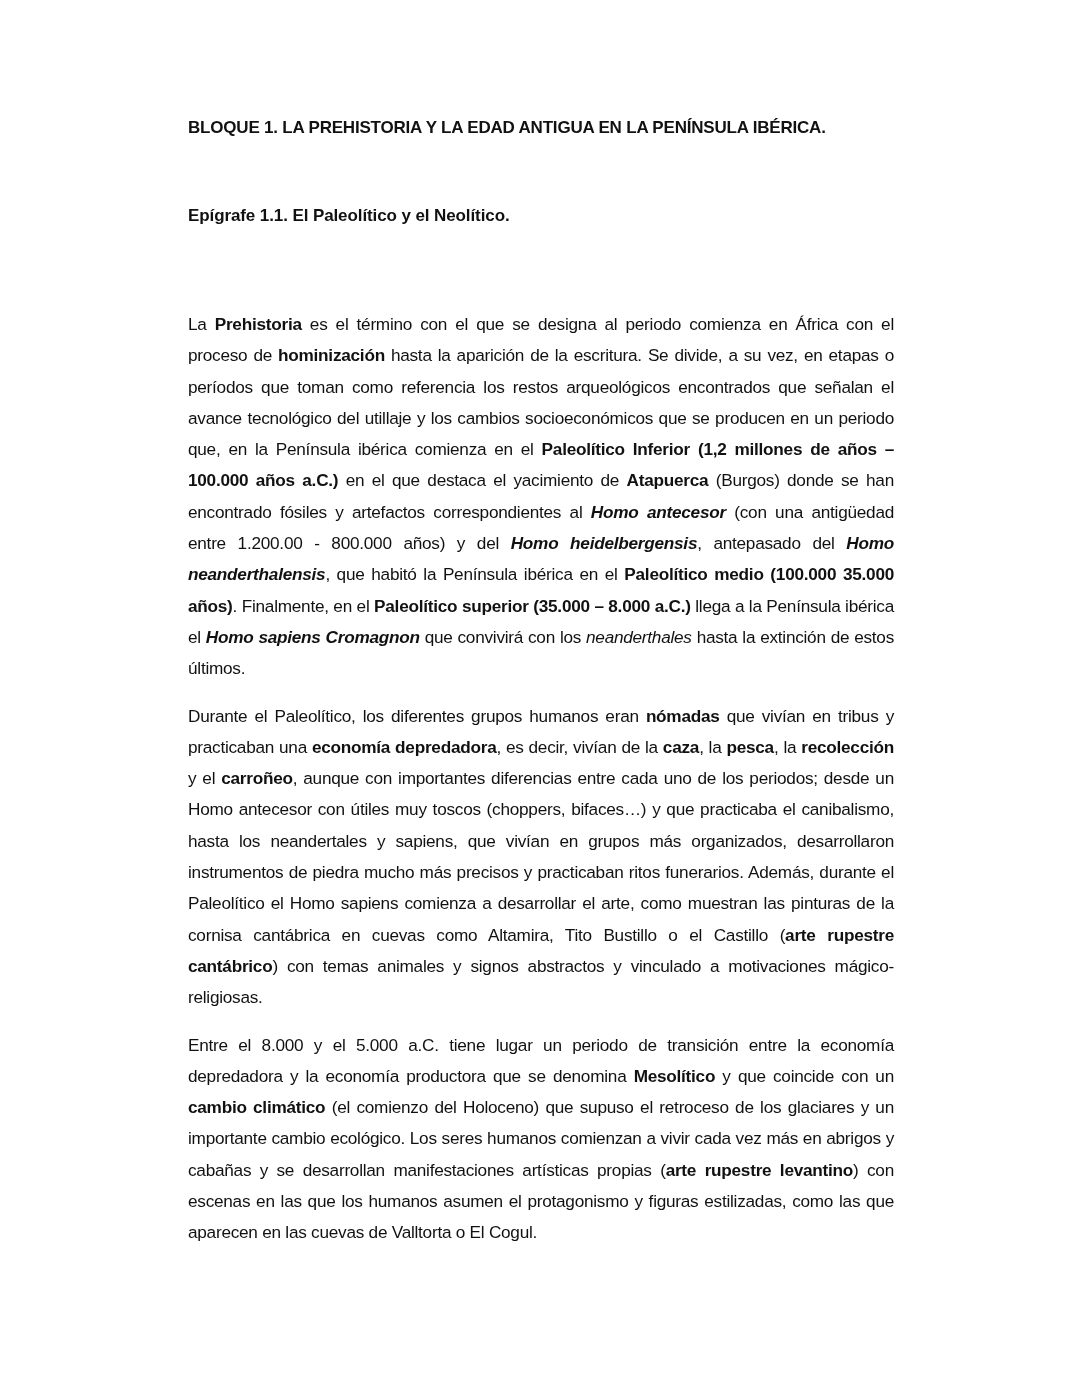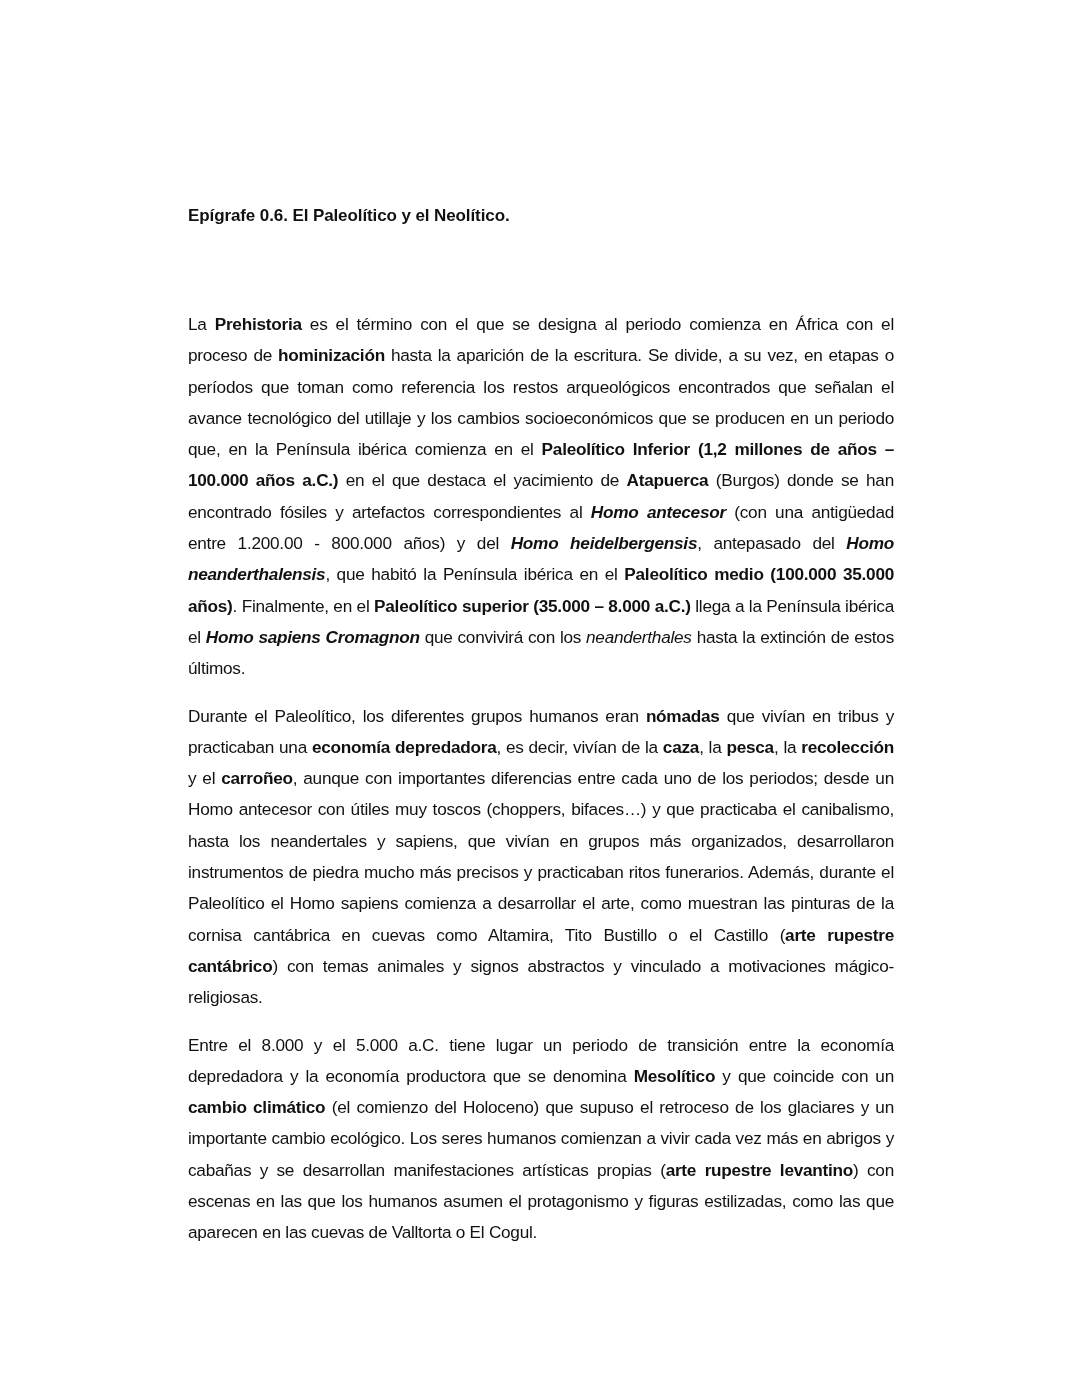--- a/index.html
+++ b/index.html
@@ -26,19 +26,20 @@
     text-align: justify; letter-spacing: -0.25px;
   }
   .para .b { font-weight: bold; }
   .para .i { font-style: italic; }
   .para .bi { font-weight: bold; font-style: italic; }
 </style>
 </head>
 <body>
 
 <div class="page">
-  <h2 class="epigraph">Epígrafe 0.6. El Paleolítico y el Neolítico.</h2>
+  <h1 class="block-title">BLOQUE 1. LA PREHISTORIA Y LA EDAD ANTIGUA EN LA PENÍNSULA IBÉRICA.</h1>
+  <h2 class="epigraph">Epígrafe 1.1. El Paleolítico y el Neolítico.</h2>
   <div class="body-text" id="body-text">
       <p class="para"><span>La </span><span class="b">Prehistoria</span><span> es el término con el que se designa al periodo comienza en África con el proceso de </span><span class="b">hominización</span><span> hasta la aparición de la escritura. Se divide, a su vez, en etapas o períodos que toman como referencia los restos arqueológicos encontrados que señalan el avance tecnológico del utillaje y los cambios socioeconómicos que se producen en un periodo que, en la Península ibérica comienza en el </span><span class="b">Paleolítico Inferior (1,2 millones de años – 100.000 años a.C.)</span><span> en el que destaca el yacimiento de </span><span class="b">Atapuerca</span><span> (Burgos) donde se han encontrado fósiles y artefactos correspondientes al </span><span class="bi">Homo antecesor</span><span> (con una antigüedad entre 1.200.00 - 800.000 años) y del </span><span class="bi">Homo heidelbergensis</span><span>, antepasado del </span><span class="bi">Homo neanderthalensis</span><span>, que habitó la Península ibérica en el </span><span class="b">Paleolítico medio (100.000 35.000 años)</span><span>. Finalmente, en el </span><span class="b">Paleolítico superior (35.000 – 8.000 a.C.)</span><span> llega a la Península ibérica el </span><span class="bi">Homo sapiens Cromagnon</span><span> que convivirá con los </span><span class="i">neanderthales</span><span> hasta la extinción de estos últimos.</span></p>
       <p class="para"><span>Durante el Paleolítico, los diferentes grupos humanos eran </span><span class="b">nómadas</span><span> que vivían en tribus y practicaban una </span><span class="b">economía depredadora</span><span>, es decir, vivían de la </span><span class="b">caza</span><span>, la </span><span class="b">pesca</span><span>, la </span><span class="b">recolección</span><span> y el </span><span class="b">carroñeo</span><span>, aunque con importantes diferencias entre cada uno de los periodos; desde un Homo antecesor con útiles muy toscos (choppers, bifaces…) y que practicaba el canibalismo, hasta los neandertales y sapiens, que vivían en grupos más organizados, desarrollaron instrumentos de piedra mucho más precisos y practicaban ritos funerarios. Además, durante el Paleolítico el Homo sapiens comienza a desarrollar el arte, como muestran las pinturas de la cornisa cantábrica en cuevas como Altamira, Tito Bustillo o el Castillo (</span><span class="b">arte rupestre cantábrico</span><span>) con temas animales y signos abstractos y vinculado a motivaciones mágico-religiosas.</span></p>
       <p class="para"><span>Entre el 8.000 y el 5.000 a.C. tiene lugar un periodo de transición entre la economía depredadora y la economía productora que se denomina </span><span class="b">Mesolítico</span><span> y que coincide con un </span><span class="b">cambio climático</span><span> (el comienzo del Holoceno) que supuso el retroceso de los glaciares y un importante cambio ecológico. Los seres humanos comienzan a vivir cada vez más en abrigos y cabañas y se desarrollan manifestaciones artísticas propias (</span><span class="b">arte rupestre levantino</span><span>) con escenas en las que los humanos asumen el protagonismo y figuras estilizadas, como las que aparecen en las cuevas de Valltorta o El Cogul.</span></p>
     </div>
 </div>
 
 </body></html>

